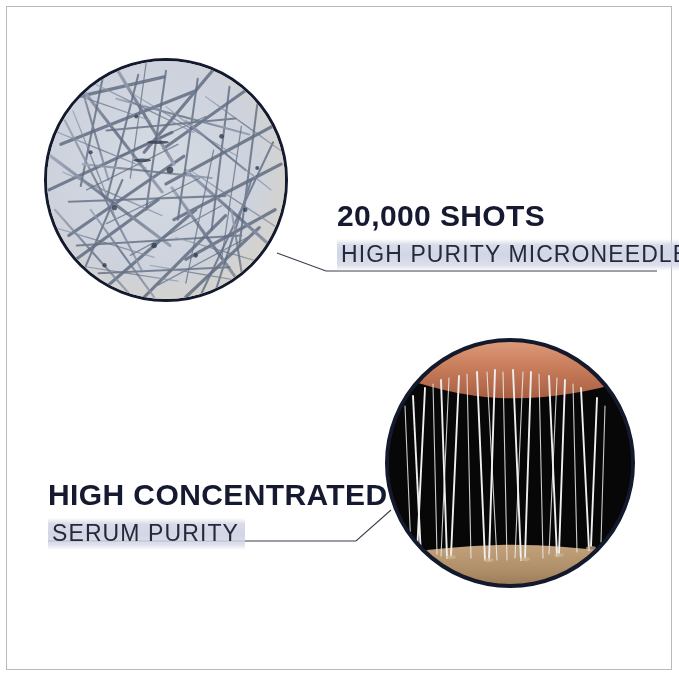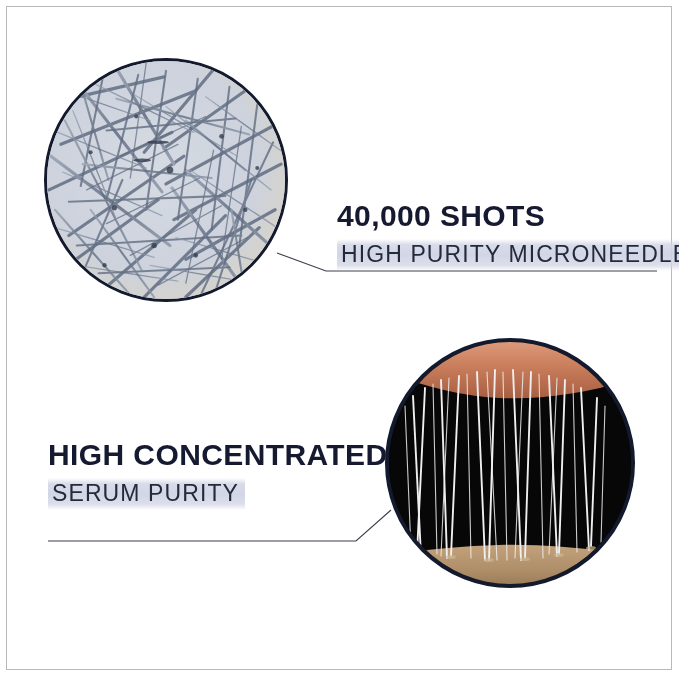--- a/index.html
+++ b/index.html
@@ -76,21 +76,21 @@
   .callout {
     position: absolute;
   }
   #callout-top {
     left: 337px;
     top: 199px;
     width: 330px;
   }
   #callout-bottom {
     left: 48px;
-    top: 438px;
+    top: 478px;
     width: 320px;
   }
   .headline {
     font-family: "Liberation Sans", sans-serif;
     font-weight: bold;
     font-size: 30px;
     letter-spacing: 0.4px;
     color: #151a30;
     line-height: 1.12;
     white-space: nowrap;
@@ -289,21 +289,21 @@
         <ellipse cx="62" cy="215" rx="5" ry="2"></ellipse>
         <ellipse cx="100" cy="218" rx="5" ry="2"></ellipse>
         <ellipse cx="136" cy="217" rx="5" ry="2"></ellipse>
         <ellipse cx="170" cy="213" rx="5" ry="2"></ellipse>
         <ellipse cx="202" cy="206" rx="5" ry="2"></ellipse>
       </g>
     </svg>
   </div>
 
   <div class="callout" id="callout-top">
-    <div class="headline">40,000 SHOTS</div>
+    <div class="headline">20,000 SHOTS</div>
     <div class="subline-wrap">
       <span class="subline">HIGH PURITY MICRONEEDLE</span>
     </div>
   </div>
 
   <div class="callout" id="callout-bottom">
     <div class="headline">HIGH CONCENTRATED</div>
     <div class="subline-wrap">
       <span class="subline">SERUM PURITY</span>
     </div>

